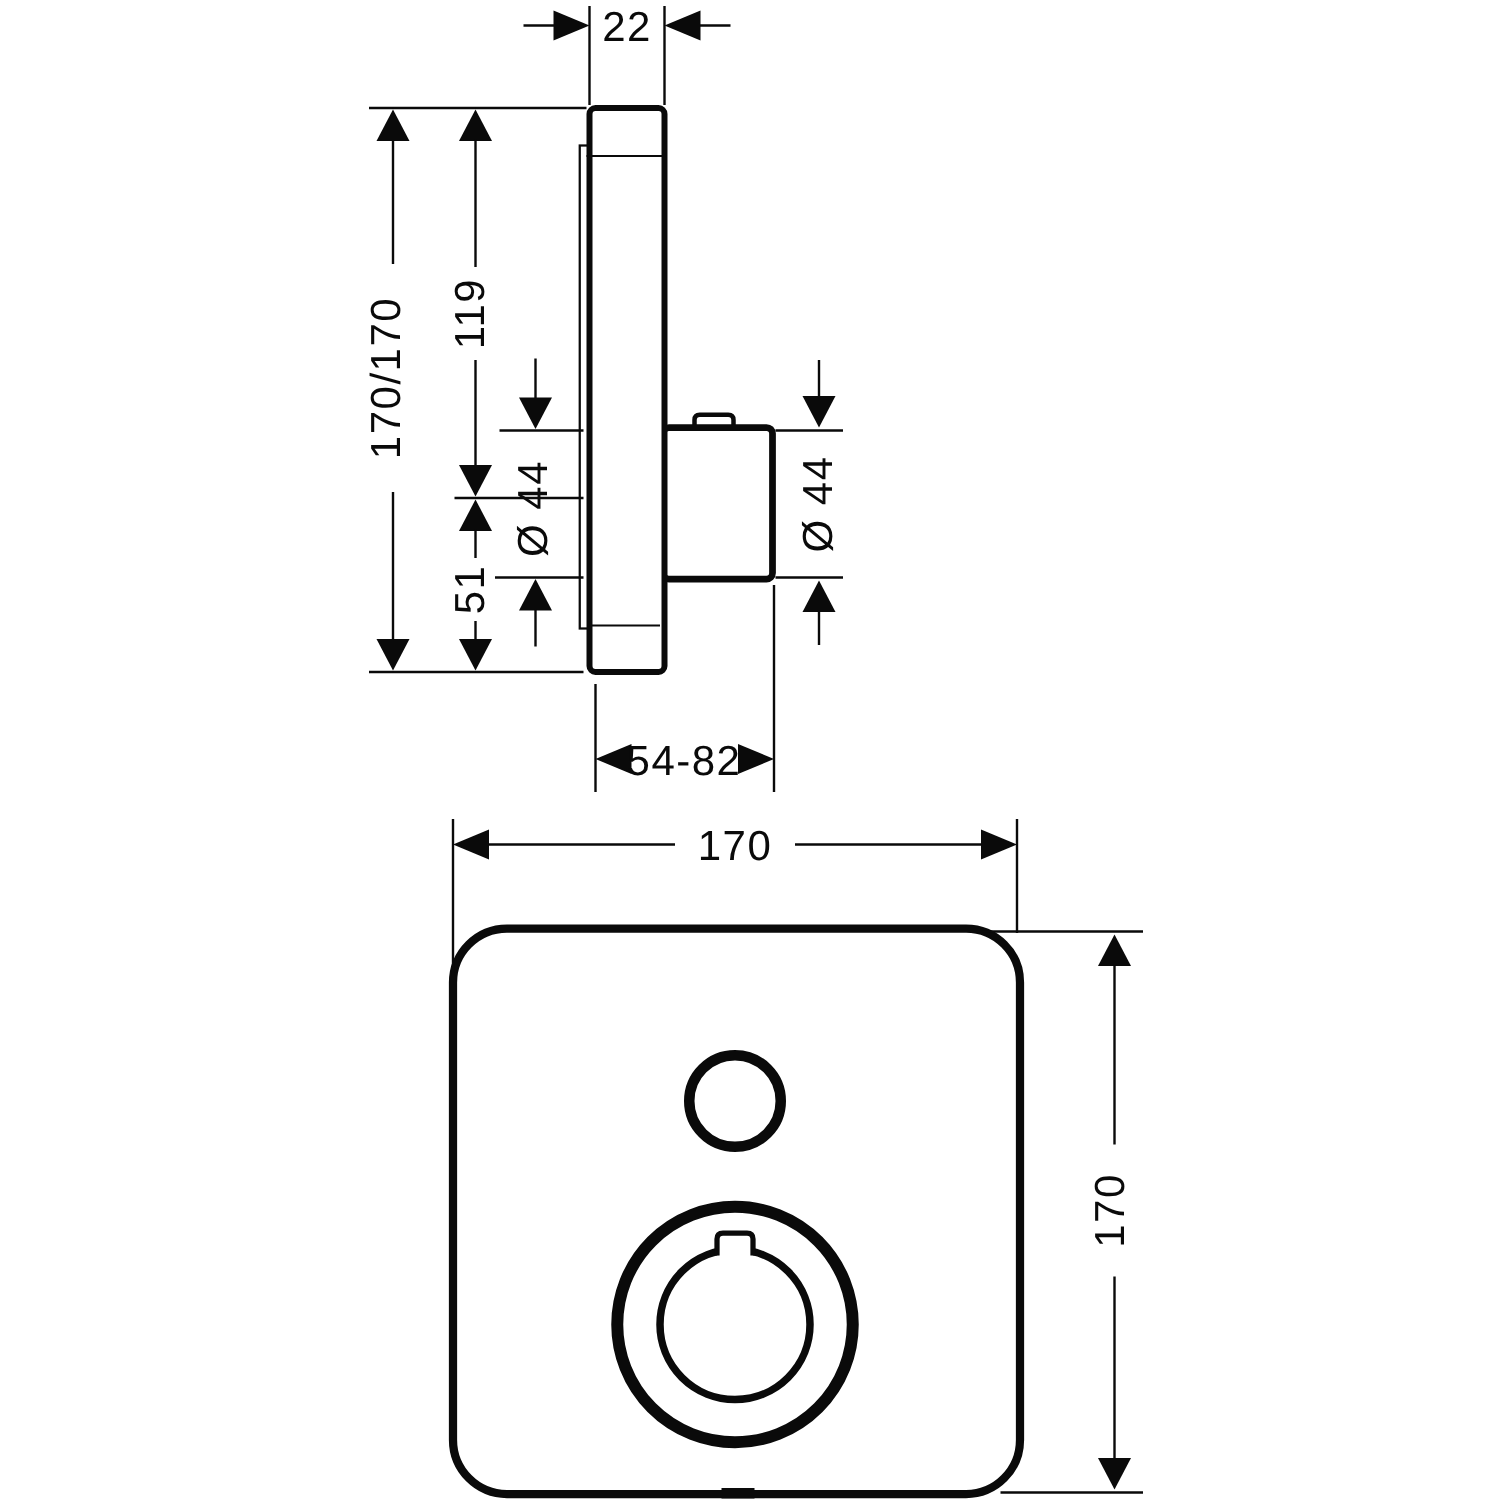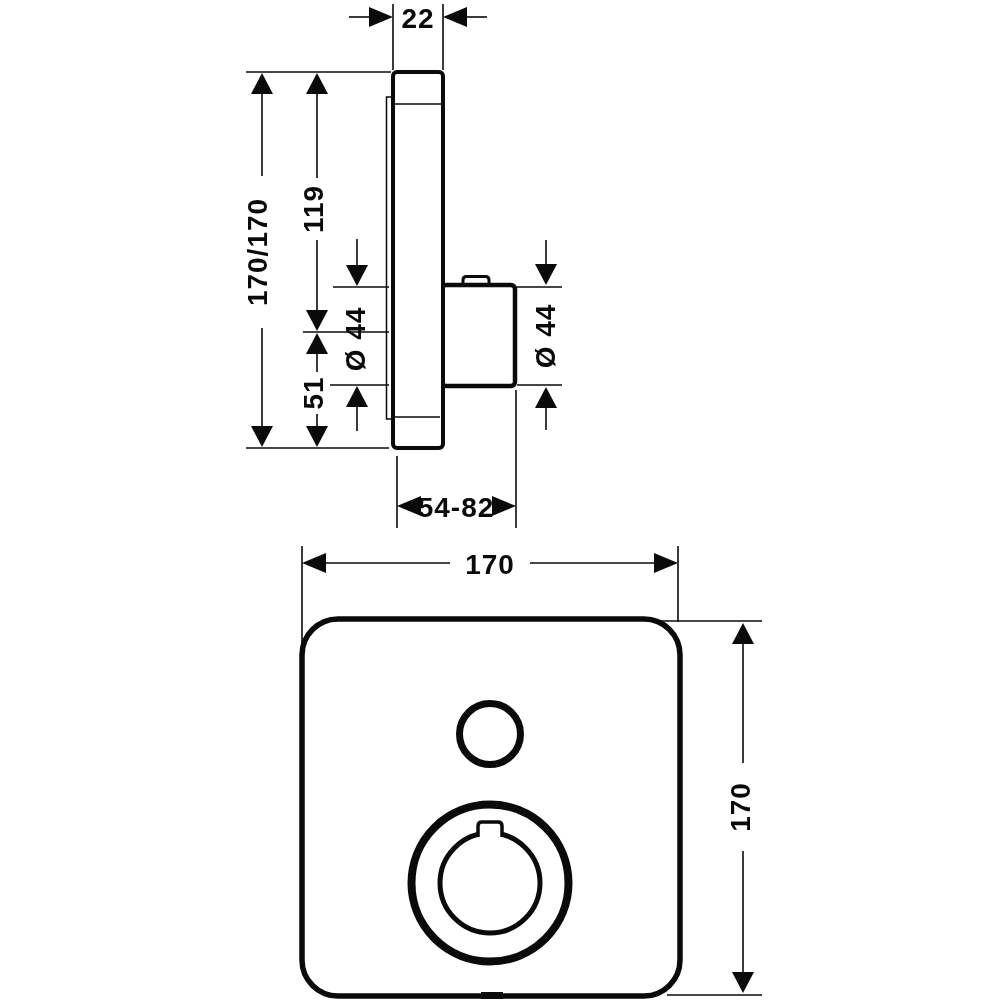--- a/index.html
+++ b/index.html
@@ -1,17 +1,17 @@
 <!DOCTYPE html>
 <html style="--ink: #0a0a0a; --paper: #ffffff;"><head>
 <meta charset="utf-8">
 <style>
   :root { --ink:#0a0a0a; --paper:#ffffff; }
   html,body { margin:0; padding:0; background:var(--paper); }
-  .stage { width:800px; height:1000px; background:var(--paper); position:relative; overflow:hidden;font-weight:bold; }
+  .stage { width:800px; height:1000px; background:var(--paper); position:relative; overflow:hidden; }
   svg { display:block; }
 
   .ln   { stroke:var(--ink); stroke-width:1.6; fill:none; }
   .ln13 { stroke:var(--ink); stroke-width:1.3; fill:none; }
   .seal { stroke:var(--ink); stroke-width:1.5; fill:var(--paper); }
   .s3   { stroke:var(--ink); stroke-width:3;   fill:var(--paper); }
   .s35  { stroke:var(--ink); stroke-width:3.5; fill:var(--paper); }
   .s4   { stroke:var(--ink); stroke-width:4;   fill:var(--paper); }
   .s45  { stroke:var(--ink); stroke-width:4.5; fill:var(--paper); }
   .s55  { stroke:var(--ink); stroke-width:5.5; fill:var(--paper); }

